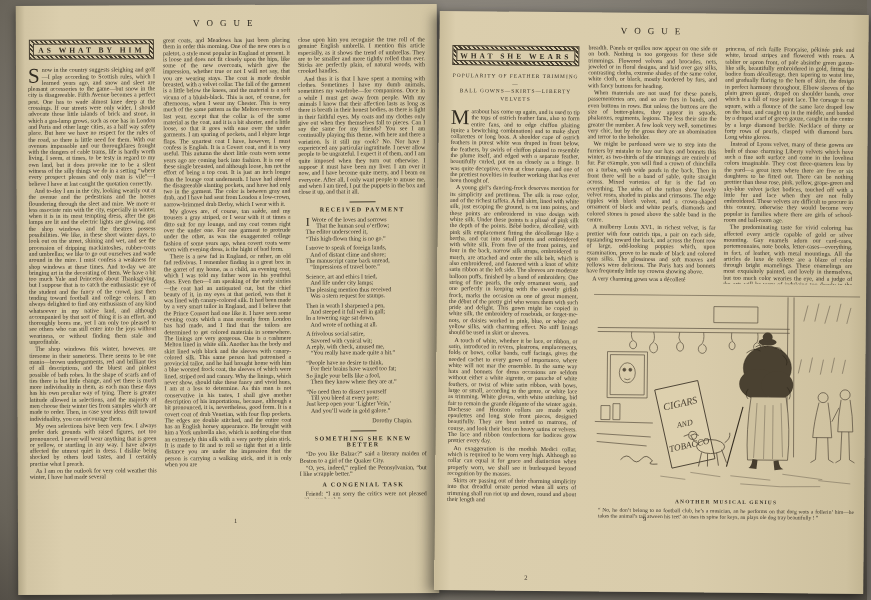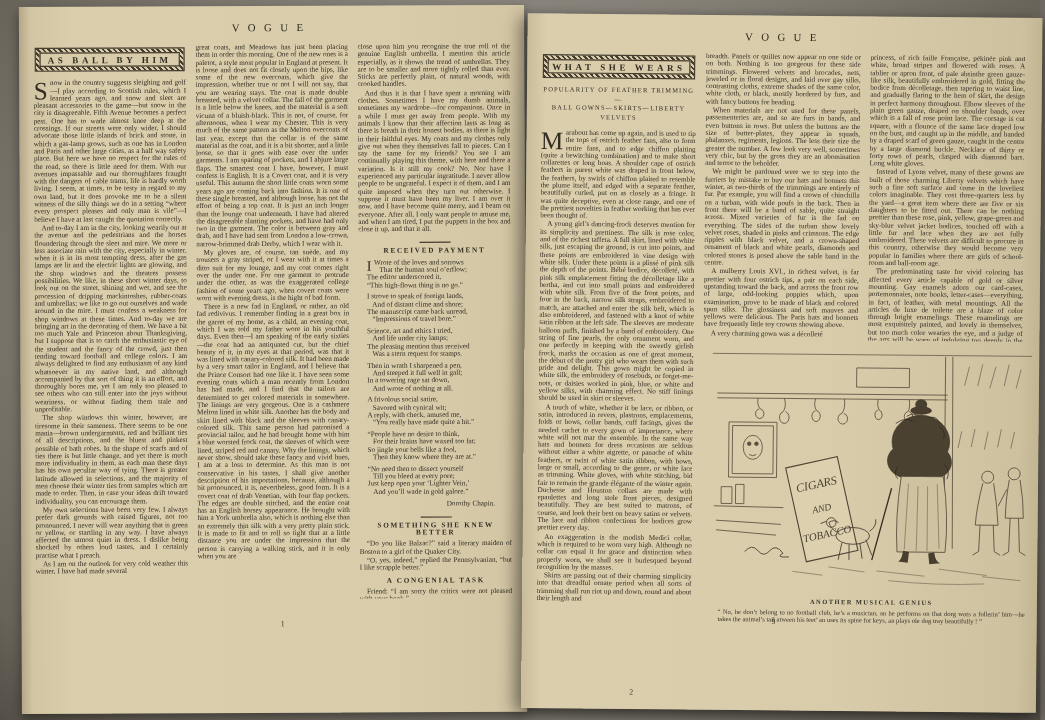--- a/index.html
+++ b/index.html
@@ -59,21 +59,21 @@
 <body>
 
 <div class="spread">
 
   <div class="page page-left">
     <div class="vogue-header">VOGUE</div>
     <div class="cols">
 
       <div class="col">
         <div class="ornate-box">
-          <div class="ornate-inner">AS BALL BY HIM</div>
+          <div class="ornate-inner">AS WHAT BY HIM</div>
         </div>
         <p class="para first"><span class="dropcap">S</span><span>now in the country suggests sleighing and golf—I play according to Scottish rules, which I learned years ago, and snow and sleet are pleasant accessories to the game—but snow in the city is disagreeable. Fifth Avenue becomes a perfect pest. One has to wade almost knee deep at the crossings. If our streets were only wider, I should advocate those little islands of brick and stone, in which a gas-lamp grows, such as one has in London and Paris and other large cities, as a half way safety place. But here we have no respect for the rules of the road, so there is little need for them. With our avenues impassable and our thoroughfares fraught with the dangers of cable trams, life is hardly worth living. I seem, at times, to be testy in regard to my own land, but it does provoke me to be a silent witness of the silly things we do in a setting “where every prospect pleases and only man is vile”—I believe I have at last caught the quotation correctly.</span></p>
         <p class="para">And to-day I am in the city, looking wearily out at the avenue and the pedestrians and the horses floundering through the sleet and mire. We more or less associate rain with the city, especially in winter, when it is in its most tempting dress, after the gas lamps are lit and the electric lights are glowing, and the shop windows and the theatres possess possibilities. We like, in these short winter days, to look out on the street, shining and wet, and see the procession of dripping mackintoshes, rubber-coats and umbrellas; we like to go out ourselves and wade around in the mire. I must confess a weakness for shop windows at these times. And to-day we are bringing art in the decorating of them. We have a bit too much Yale and Princeton about Thanksgiving, but I suppose that is to catch the enthusiastic eye of the student and the fancy of the crowd, just then tending toward football and college colors. I am always delighted to find any enthusiasm of any kind whatsoever in my native land, and although accompanied by that sort of thing it is an effort, and thoroughly bores me, yet I am only too pleased to see others who can still enter into the joys without weariness, or without finding them stale and unprofitable.</p>
         <p class="para">The shop windows this winter, however, are tiresome in their sameness. There seems to be one mania—brown undergarments, red and brilliant ties of all descriptions, and the bluest and pinkest possible of bath robes. In the shape of scarfs and of ties there is but little change, and yet there is much more individuality in them, as each man these days has his own peculiar way of tying. There is greater latitude allowed in selections, and the majority of men choose their winter ties from samples which are made to order. Then, in case your ideas drift toward individuality, you can encourage them.</p>
         <p class="para">My own selections have been very few. I always prefer dark grounds with raised figures, not too pronounced. I never will wear anything that is green or yellow, or startling in any way. I have always affected the utmost quiet in dress. I dislike being shocked by others loud tastes, and I certainly practise what I preach.</p>
         <p class="para">As I am on the outlook for very cold weather this winter, I have had made several</p>
       </div>
 
       <div class="col">
         <p class="para first">great coats, and Meadows has just been placing them in order this morning. One of the new ones is a paletot, a style most popular in England at present. It is loose and does not fit closely upon the hips, like some of the new overcoats, which give the impression, whether true or not I will not say, that you are wearing stays. The coat is made double breasted, with a velvet collar. The fall of the garment is a little below the knees, and the material is a soft vicuna of a bluish-black. This is not, of course, for afternoons, when I wear my Chester. This is very much of the same pattern as the Melton overcoats of last year, except that the collar is of the same material as the coat, and it is a bit shorter, and a little loose, so that it goes with ease over the under garments. I am sparing of pockets, and I abjure large flaps. The smartest coat I have, however, I must confess is English. It is a Covert coat, and it is very useful. This autumn the short little coats worn some years ago are coming back into fashion. It is one of these single breasted, and although loose, has not the effort of being a top coat. It is just an inch longer than the lounge coat underneath. I have had altered the disagreeable slanting pockets, and have had only two in the garment. The color is between gray and drab, and I have had sent from London a low-crown, narrow-brimmed drab Derby, which I wear with it.</p>

